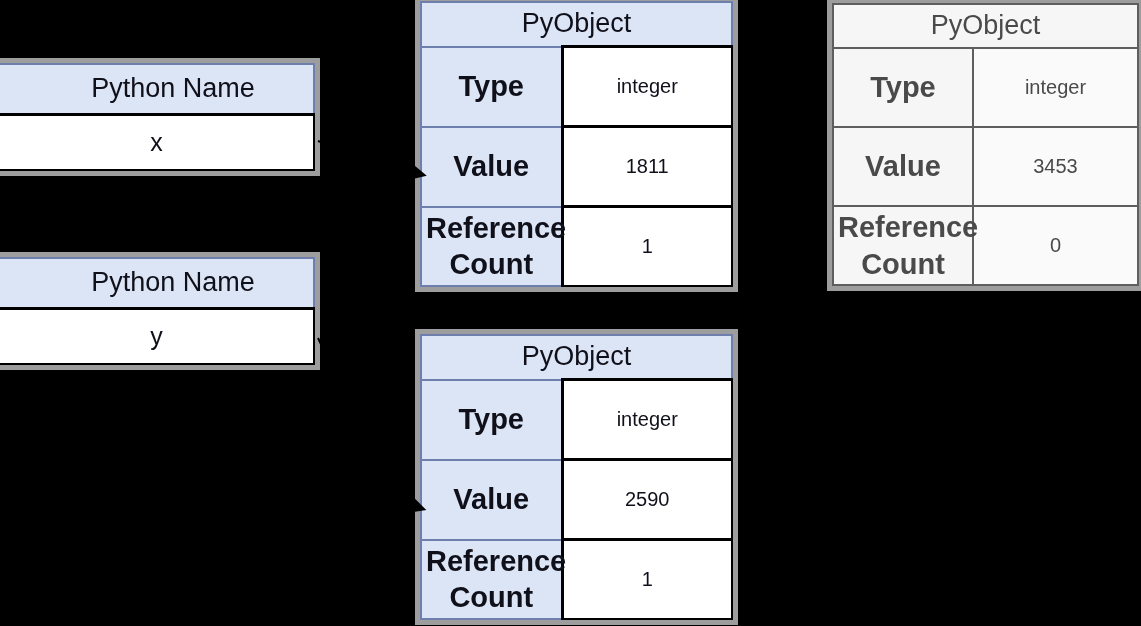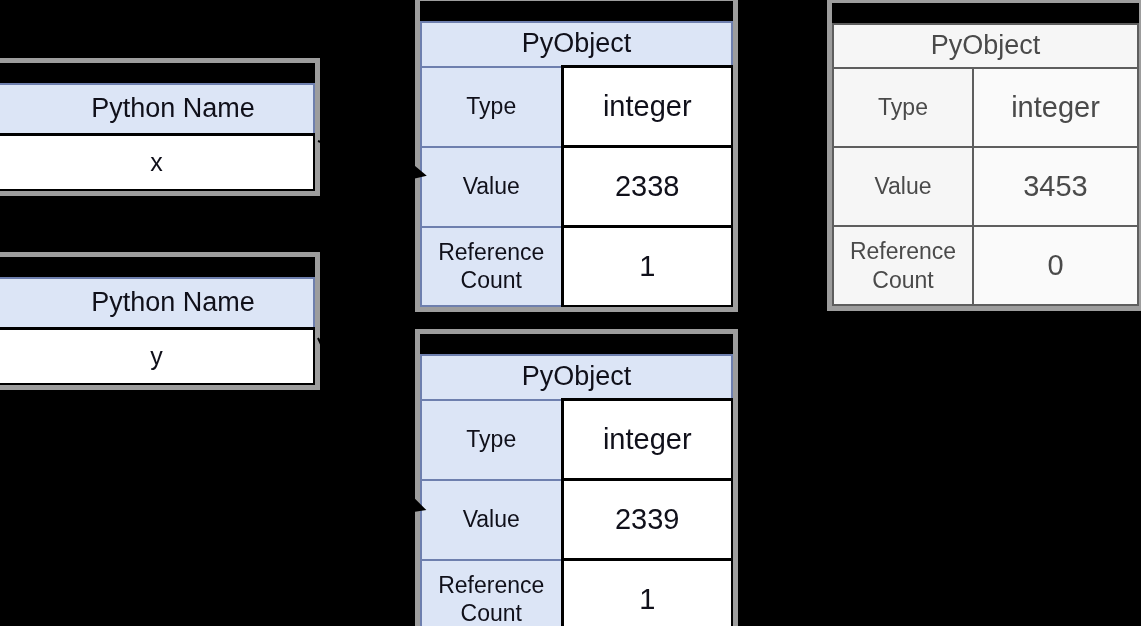--- a/index.html
+++ b/index.html
@@ -12,21 +12,21 @@
   html,body{margin:0;padding:0;}
   body{
     width:1141px;height:626px;overflow:hidden;position:relative;
     background:var(--bg);
     font-family:"Liberation Sans", sans-serif;
   }
   .frame{
     position:absolute;
     border:5px solid var(--frame);
   }
-  table{border-collapse:collapse;table-layout:fixed;margin-top:20px;}
+  table{border-collapse:collapse;table-layout:fixed;}
   th,td{text-align:center;vertical-align:middle;padding:0 4px;line-height:1.25;}
 
   
   .ntable{width:317px;}
   .ntable th{
     height:48px;font-weight:400;font-size:27px;color:var(--text);
     background:var(--blue-fill);border:2px solid var(--blue-border);padding-left:37px;
   }
   .ntable td{
     height:53px;font-size:25px;color:var(--text);
@@ -35,25 +35,25 @@
   }
 
   
   .pytable{width:313px;}
   .pytable th{
     height:42px;font-weight:400;font-size:27px;color:var(--text);
     background:var(--blue-fill);border:2px solid var(--blue-border);
   }
   .pytable td{height:77px;}
   .pytable .lbl{
-    font-weight:400;font-size:23px;color:var(--text);
+    font-weight:700;font-size:29px;color:var(--text);
     background:var(--blue-fill);border:2px solid var(--blue-border);
   }
   .pytable .val{
-    font-size:29px;color:var(--text);
+    font-size:20px;color:var(--text);
     background:var(--white-fill);
     border:2px solid var(--dark-border);
     border-left:3px solid var(--dark-border);
     border-top:3px solid var(--dark-border);
   }
 
   
   .gray .pytable{width:307px;}
   .gray .pytable th{
     background:var(--gray-fill);border:2px solid var(--gray-border);color:var(--gray-text);
@@ -115,21 +115,21 @@
     <tbody>
         <tr>
       <th colspan="2">PyObject</th>
     </tr>
     <tr>
       <td class="lbl">Type</td>
       <td class="val">integer</td>
     </tr>
     <tr>
       <td class="lbl">Value</td>
-      <td class="val">2338</td>
+      <td class="val">1811</td>
     </tr>
     <tr>
       <td class="lbl">Reference Count</td>
       <td class="val">1</td>
     </tr>
   </tbody>
     </table>
 </div>
 
 <div class="frame" id="f-py-bottom">
@@ -141,21 +141,21 @@
     <tbody>
         <tr>
       <th colspan="2">PyObject</th>
     </tr>
     <tr>
       <td class="lbl">Type</td>
       <td class="val">integer</td>
     </tr>
     <tr>
       <td class="lbl">Value</td>
-      <td class="val">2339</td>
+      <td class="val">2590</td>
     </tr>
     <tr>
       <td class="lbl">Reference Count</td>
       <td class="val">1</td>
     </tr>
   </tbody>
     </table>
 </div>
 
 <div class="frame gray" id="f-py-right">

